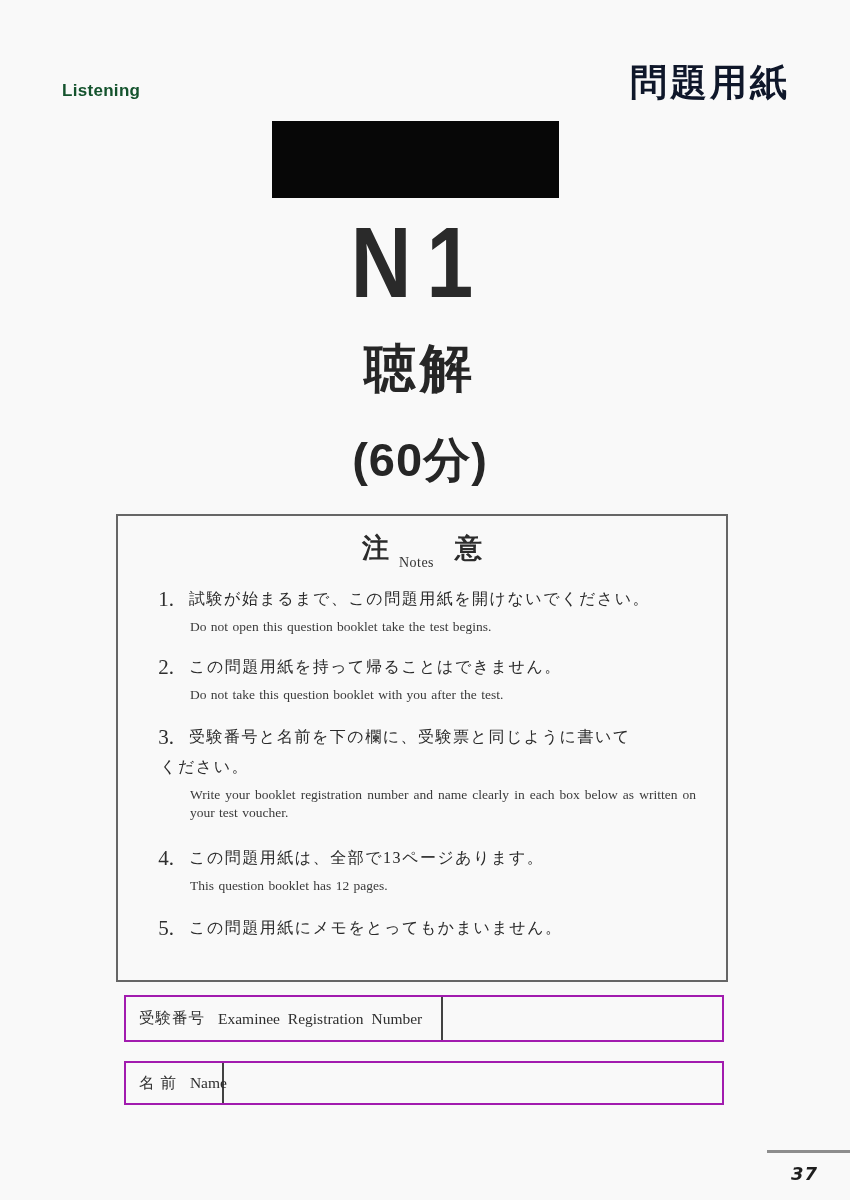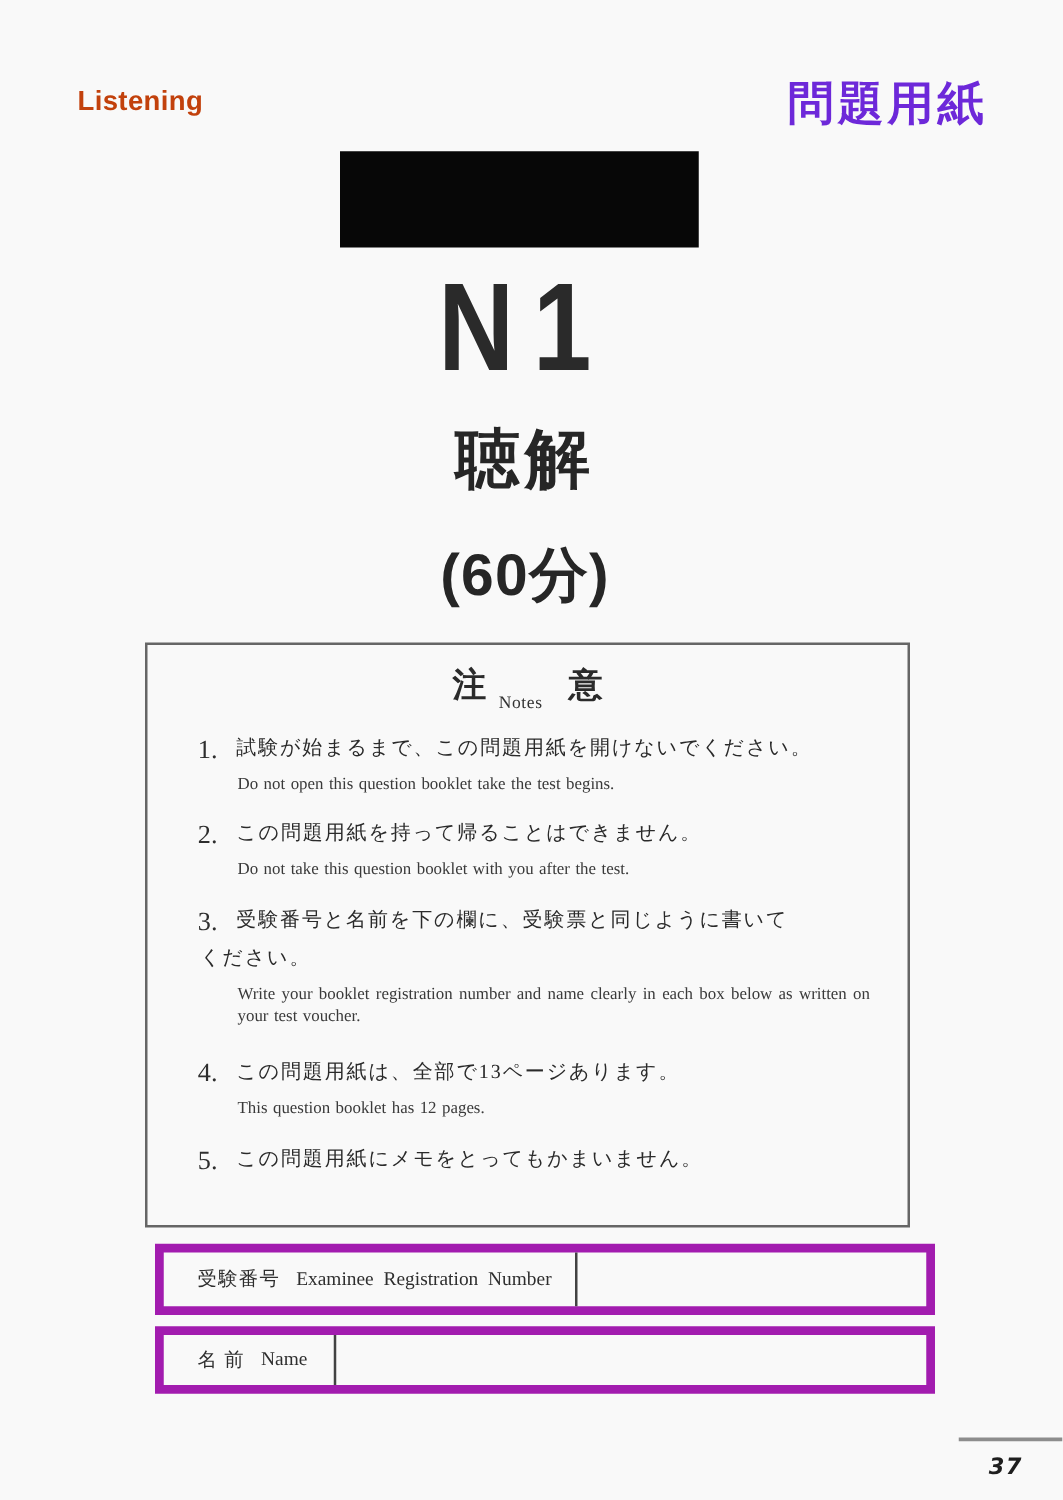--- a/index.html
+++ b/index.html
@@ -8,28 +8,28 @@
     background:#f9f9f9;
     font-family:"Liberation Serif","DejaVu Serif",serif;
     color:#2c2c2c;
     position:relative;
     overflow:hidden;
   }
   .abs{position:absolute;}
 
   
   .hdr-left{
-    left:62px;top:68px;
+    left:62px;top:81px;
     font-family:"Liberation Sans","DejaVu Sans",sans-serif;
-    font-weight:bold;font-size:22px;color:#c2410c;letter-spacing:.3px;
+    font-weight:bold;font-size:17px;color:#14532d;letter-spacing:.3px;
   }
   .hdr-right{
     right:60px;top:58px;
     font-family:"Liberation Sans","DejaVu Sans",sans-serif;
-    font-weight:bold;font-size:37px;color:#6d28d9;letter-spacing:3px;
+    font-weight:bold;font-size:37px;color:#0f172a;letter-spacing:3px;
   }
 
   
   .redaction{
     left:272px;top:121px;width:287px;height:77px;
     background:#070707;
   }
 
   
   .title-col{left:0;top:0;width:840px;text-align:center;}
@@ -78,32 +78,32 @@
   .note-item .jp2{margin-left:42px;}
   .note-item .en{
     margin:4px 30px 0 72px;
     font-size:13.5px;line-height:17.5px;color:#3a3a3a;word-spacing:1px;
   }
   .note-item .en.justify{text-align:justify;}
   .ni-1{top:68px;} .ni-2{top:136px;} .ni-3{top:206px;} .ni-4{top:327px;} .ni-5{top:397px;}
 
   
   .form-box{
-    border:7px solid #a21caf;display:flex;background:transparent;padding-left:14px;
+    border:2px solid #a21caf;display:flex;background:transparent;
   }
   .fb-1{left:124px;top:995px;width:596px;height:43px;}
   .fb-2{left:124px;top:1061px;width:596px;height:40px;}
   .fb-label{
     display:flex;align-items:center;
     border-right:2px solid #424242;
     padding-left:13px;box-sizing:border-box;
     font-size:15.5px;color:#2e2e2e;white-space:nowrap;
   }
   .fb-1 .fb-label{width:317px;}
-  .fb-2 .fb-label{width:124px;}
+  .fb-2 .fb-label{width:98px;}
   .fb-label .jp{letter-spacing:1px;}
   .fb-label .en{margin-left:13px;word-spacing:4px;}
   .fb-value{flex:1;}
 
   
   .pg-line{left:767px;top:1150px;width:83px;height:3px;background:#8d8d8d;}
   .pg-num{
     left:791px;top:1163px;
     font-family:"DejaVu Sans","Liberation Sans",sans-serif;
     font-style:oblique;font-weight:bold;font-size:18px;color:#1e1e1e;letter-spacing:1px;

